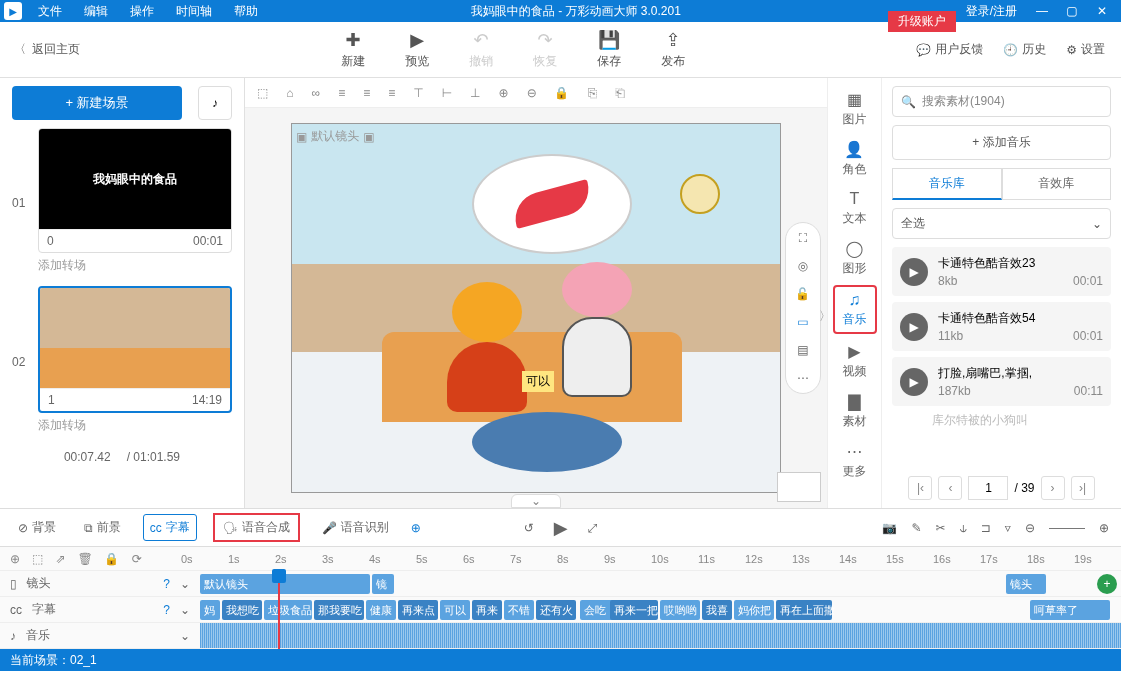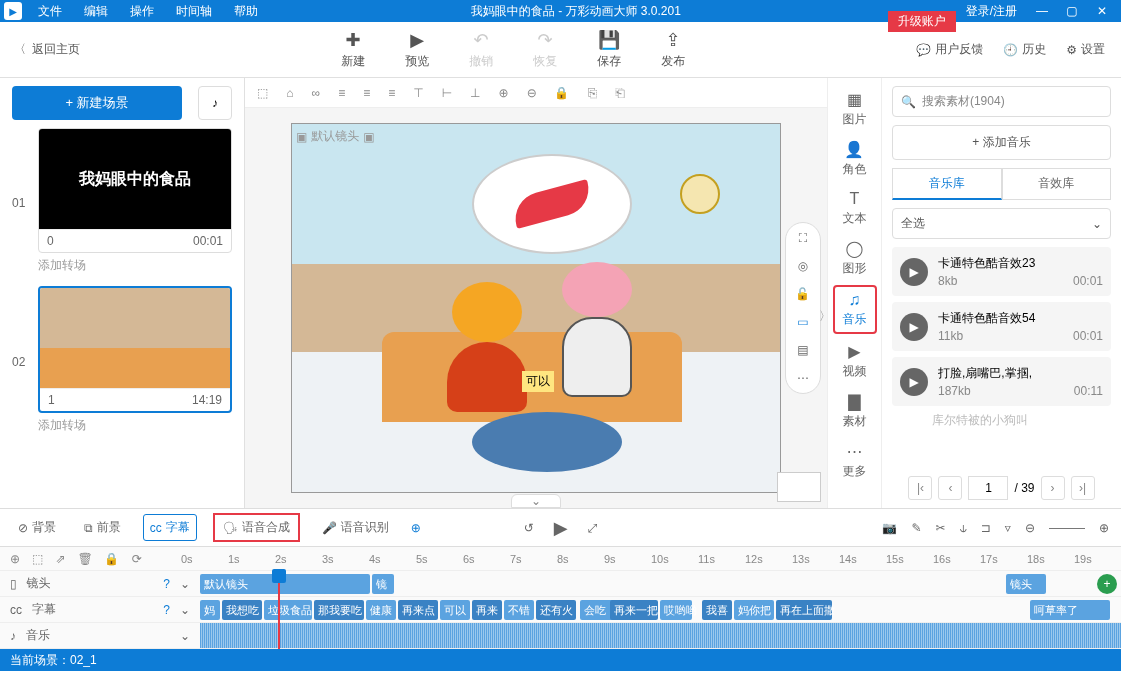--- a/index.html
+++ b/index.html
@@ -22,21 +22,21 @@
 .tb-right{display:flex;align-items:center;gap:20px;padding-right:16px;}
 .tb-right .rbtn{display:flex;align-items:center;gap:4px;color:#555;cursor:pointer;}
 .main{display:flex;height:430px;}
 .left-panel{width:245px;border-right:1px solid #e0e0e0;padding:8px 12px;display:flex;flex-direction:column;gap:8px;overflow:hidden;}
 .new-scene-row{display:flex;gap:16px;}
 .new-scene{flex:1;background:#0d7cd6;color:#fff;border:none;border-radius:4px;padding:8px;cursor:pointer;font-size:13px;}
 .music-toggle{width:34px;border:1px solid #ddd;border-radius:4px;background:#fff;display:flex;align-items:center;justify-content:center;}
 .scene-card{border:1px solid #ddd;border-radius:4px;overflow:hidden;}
 .scene-card.active{border:2px solid #0d7cd6;}
 .scene-thumb{height:100px;display:flex;align-items:center;justify-content:center;position:relative;}
-.scene-thumb.black{background:#000;color:#fff;font-size:16px;font-weight:bold;}
+.scene-thumb.black{background:#000;color:#fff;font-size:12px;font-weight:bold;}
 .scene-thumb.room{background:linear-gradient(#d4b896 0%,#d4b896 60%,#e8a050 60%,#e8a050 100%);}
 .scene-info{display:flex;justify-content:space-between;padding:4px 8px;border-top:1px solid #eee;color:#666;}
 .scene-row{display:flex;align-items:center;gap:8px;}
 .scene-num{width:18px;color:#666;}
 .transition{color:#999;padding:4px 0;}
 .time-row{display:flex;gap:16px;color:#666;padding-top:4px;justify-content:center;}
 .canvas-area{flex:1;display:flex;flex-direction:column;}
 .canvas-toolbar{height:30px;border-bottom:1px solid #eee;display:flex;align-items:center;gap:18px;padding:0 12px;color:#888;}
 .canvas{flex:1;background:#f5f5f5;position:relative;display:flex;align-items:center;justify-content:center;}
 .stage{width:490px;height:370px;background:linear-gradient(#c9e6f0 0%,#c9e6f0 38%,#d4b896 38%,#d4b896 62%,#eef2f5 62%,#eef2f5 100%);border:1px solid #999;position:relative;overflow:hidden;}
@@ -194,20 +194,24 @@
         <div class="scene-card active">
           <div class="scene-thumb room"></div>
           <div class="scene-info">
               <span>1</span>
               <span>14:19</span>
             </div>
         </div>
         <div class="transition">添加转场</div>
       </div>
     </div>
+    <div class="time-row">
+      <span>00:07.42</span>
+      <span>/ 01:01.59</span>
+    </div>
   </div>
 
   <div class="canvas-area">
     <div class="canvas-toolbar">
       <span>⬚</span>
       <span>⌂</span>
       <span>∞</span>
       <span>≡</span>
       <span>≡</span>
       <span>≡</span>
@@ -447,21 +451,21 @@
           <div class="clip" style="left: 64px; width: 48px;">垃圾食品</div>
           <div class="clip dark" style="left: 114px; width: 50px;">那我要吃</div>
           <div class="clip" style="left: 166px; width: 30px;">健康</div>
           <div class="clip dark" style="left: 198px; width: 40px;">再来点</div>
           <div class="clip" style="left: 240px; width: 30px;">可以</div>
           <div class="clip dark" style="left: 272px; width: 30px;">再来</div>
           <div class="clip" style="left: 304px; width: 30px;">不错</div>
           <div class="clip dark" style="left: 336px; width: 40px;">还有火</div>
           <div class="clip" style="left: 380px; width: 52px;">会吃</div>
           <div class="clip dark" style="left: 410px; width: 48px;">再来一把</div>
-          <div class="clip" style="left: 460px; width: 32px;">哎哟哟</div>
+          <div class="clip" style="left: 460px; width: 40px;">哎哟哟</div>
           <div class="clip dark" style="left: 502px; width: 30px;">我喜</div>
           <div class="clip" style="left: 534px; width: 40px;">妈你把</div>
           <div class="clip dark" style="left: 576px; width: 56px;">再在上面撒</div>
           <div class="clip" style="left: 830px; width: 80px;">呵草率了</div>
         </div>
     </div>
     <div class="tl-track">
       <div class="tl-track-label">
           <span>♪</span>
           <span>音乐</span>

